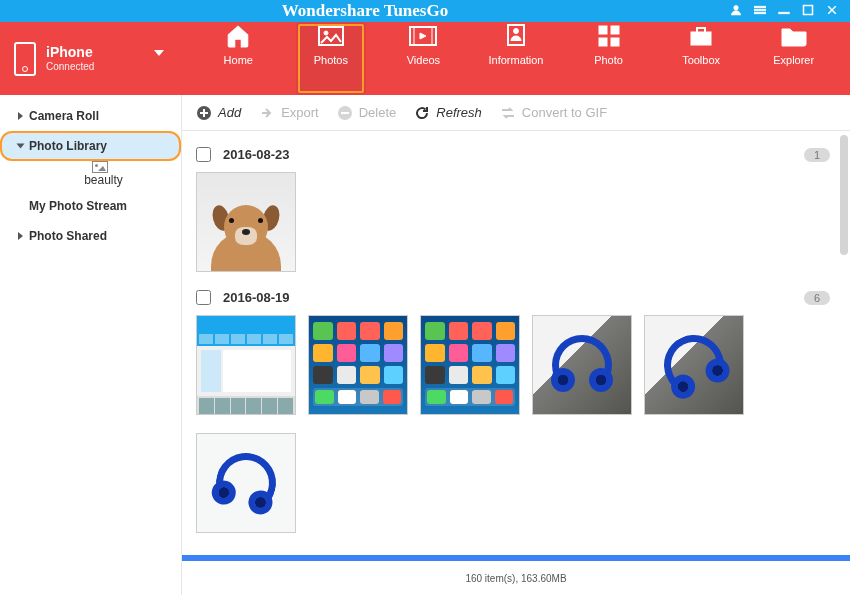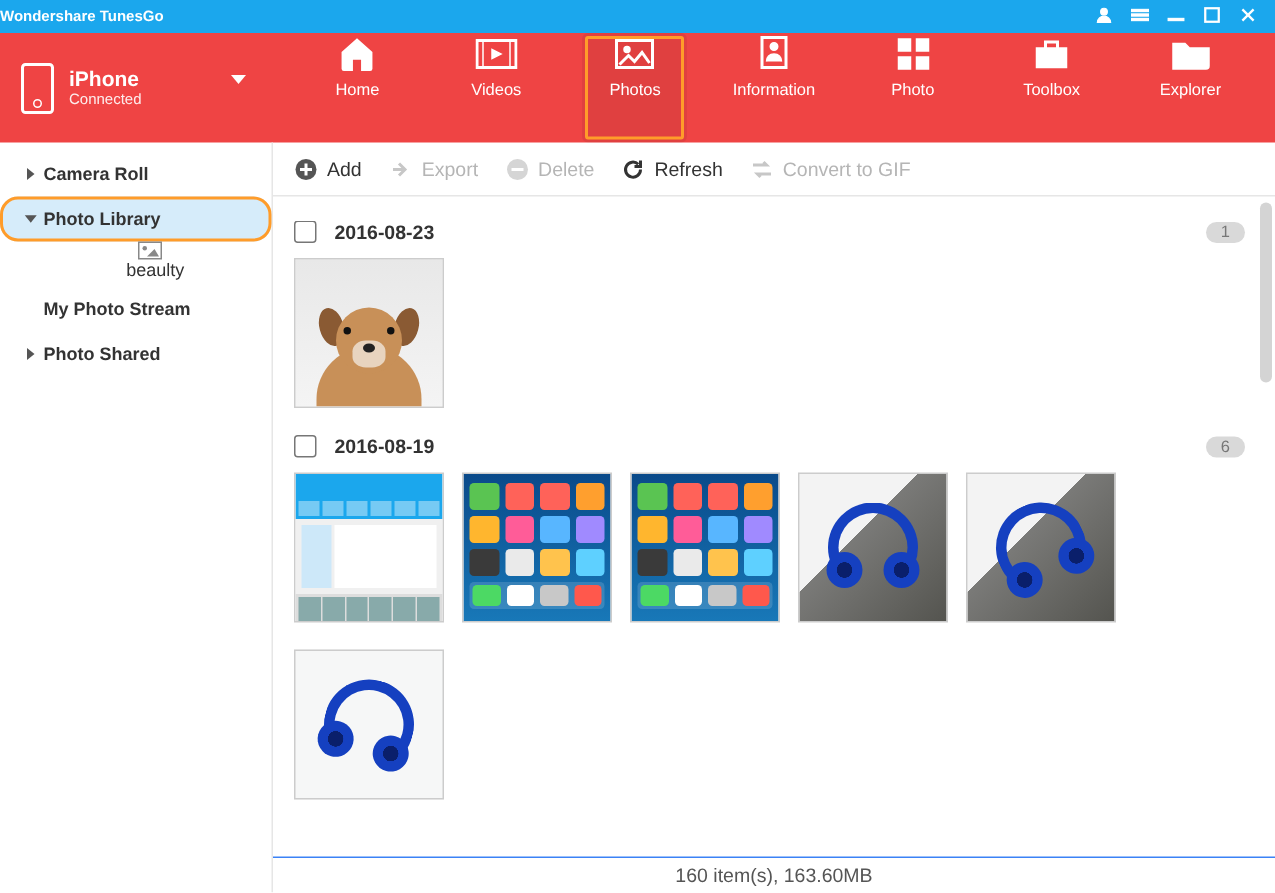--- a/index.html
+++ b/index.html
@@ -1,20 +1,20 @@
 <!DOCTYPE html>
 <html><head>
 <meta charset="utf-8">
 <style>
   * { box-sizing: border-box; margin: 0; padding: 0; }
   body { font-family: "Segoe UI", Arial, sans-serif; font-size: 12px; width: 850px; height: 595px; overflow: hidden; background: #fff; }
   
   
   .titlebar { background: #1ba7ed; height: 22px; display: flex; align-items: center; color: #fff; }
-  .titlebar-title { flex: 1; font-size: 10px; font-weight: bold;}
+  .titlebar-title { flex: 1; text-align: center; font-size: 17px; font-weight: bold; font-family: Liberation Serif, serif;}
   .titlebar-ctrls { display: flex; align-items: center; gap: 12px; padding-right: 12px; }
   .titlebar-ctrls svg { width: 12px; height: 12px; stroke: #fff; fill: #fff; }
   
   
   .topnav { background: #ef4444; height: 73px; display: flex; align-items: stretch; }
   .device-box { width: 182px; display: flex; align-items: center; color: #fff; padding: 0 14px; position: relative; }
   .device-box .phone-ic { width: 22px; height: 34px; border: 2px solid #fff; border-radius: 3px; position: relative; margin-right: 10px; }
   .device-box .phone-ic::after { content:""; position:absolute; bottom:2px; left:50%; transform:translateX(-50%); width:4px; height:4px; border:1px solid #fff; border-radius:50%; }
   .device-name { font-size: 14px; font-weight: bold; line-height: 1.1; }
   .device-status { font-size: 10px; opacity: .9; }
@@ -44,21 +44,21 @@
   .thumb-ic::before{content:"";position:absolute;left:2px;top:2px;width:3px;height:3px;background:#888;border-radius:50%;}
   .thumb-ic::after{content:"";position:absolute;right:1px;bottom:1px;width:0;height:0;border-left:5px solid transparent;border-right:3px solid transparent;border-bottom:5px solid #888;}
   
   
   .main { flex: 1; display: flex; flex-direction: column; position:relative; }
   
   
   .toolbar { height: 36px; display: flex; align-items: center; gap: 18px; border-bottom: 1px solid #e6e6e6; padding: 0 14px; }
   .tool-btn { display:flex; align-items:center; gap:6px; font-size:13px; cursor:pointer; }
   .tool-btn.disabled { color:#b5b5b5; }
-  .tool-btn.enabled { color:#333; }
+  .tool-btn.enabled { color:#333;font-style:italic; }
   .tool-ic { width:16px; height:16px; display:flex; align-items:center; justify-content:center; }
   .tool-ic svg { display:block; }
   
   
   .content { flex:1; overflow-y:auto; padding: 10px 14px; }
   .group-hdr { display:flex; align-items:center; margin: 6px 0 10px; }
   .group-hdr input[type=checkbox]{ width:15px; height:15px; margin-right:12px; }
   .group-hdr .date { font-weight:bold; color:#333; font-size:13px; }
   .group-hdr .count-badge { margin-left:auto; background:#d9d9d9; color:#777; font-size:11px; padding:1px 10px; border-radius:8px; margin-right:6px; }
   
@@ -100,21 +100,21 @@
   
   .hp{background:linear-gradient(135deg,#f3f3f3 40%,#7a7a78 40%,#54544f 100%);display:flex;align-items:center;justify-content:center;}
   .hp .band{width:60px;height:60px;border:7px solid #1540c0;border-bottom-color:transparent;border-radius:50%;position:relative;}
   .hp .cup{position:absolute;width:24px;height:24px;background:radial-gradient(circle,#0a1f6b 30%,#1540c0 31%);border-radius:50%;}
   .hp .cup.l{left:-8px;bottom:-4px;} .hp .cup.r{right:-8px;bottom:-4px;}
   .hp2 .band{transform:rotate(-25deg);}
   .hp3{background:#f6f7f7;}
   .hp3 .band{transform:rotate(15deg);}
   
   
-  .statusbar { height:24px; border-top:1px solid #3b82f6; display:flex; align-items:center; justify-content:center; color:#555; font-size:13px; }
+  .statusbar { height:40px; border-top:6px solid #3b82f6; display:flex; align-items:center; justify-content:center; color:#555; font-size:10px; }
 
   
   .scrollbar{position:absolute;right:2px;top:40px;width:8px;height:120px;background:#d4d4d4;border-radius:4px;}
 </style>
 </head>
 <body>
 
 <div class="titlebar">
   <div class="titlebar-title">Wondershare TunesGo</div>
   <div class="titlebar-ctrls">
@@ -151,40 +151,40 @@
   </div>
   <div class="nav-items">
     <div class="nav-item">
       <div class="nav-ic">
           <svg width="26" height="26" viewBox="0 0 24 24">
             <path d="M3 11l9-8 9 8v10a1 1 0 01-1 1h-5v-7h-6v7H4a1 1 0 01-1-1V11z" fill="#fff"></path>
           </svg>
         </div>
       <div class="nav-lbl">Home</div>
     </div>
+    <div class="nav-item active highlight">
+      <div class="nav-ic">
+          <svg width="28" height="24" viewBox="0 0 28 24">
+            <rect x="2" y="3" width="24" height="18" fill="none" stroke="#fff" stroke-width="2"></rect>
+            <circle cx="9" cy="9" r="2" fill="#fff"></circle>
+            <path d="M4 19l6-6 4 4 5-6 5 7" fill="none" stroke="#fff" stroke-width="2"></path>
+          </svg>
+        </div>
+      <div class="nav-lbl">Photos</div>
+    </div>
     <div class="nav-item">
       <div class="nav-ic">
           <svg width="28" height="24" viewBox="0 0 28 24">
             <rect x="1" y="3" width="26" height="18" fill="none" stroke="#fff" stroke-width="2"></rect>
             <rect x="1" y="3" width="4" height="18" fill="none" stroke="#fff" stroke-width="1"></rect>
             <rect x="23" y="3" width="4" height="18" fill="none" stroke="#fff" stroke-width="1"></rect>
             <polygon points="11,9 11,15 17,12" fill="#fff"></polygon>
           </svg>
         </div>
       <div class="nav-lbl">Videos</div>
-    </div>
-    <div class="nav-item active highlight">
-      <div class="nav-ic">
-          <svg width="28" height="24" viewBox="0 0 28 24">
-            <rect x="2" y="3" width="24" height="18" fill="none" stroke="#fff" stroke-width="2"></rect>
-            <circle cx="9" cy="9" r="2" fill="#fff"></circle>
-            <path d="M4 19l6-6 4 4 5-6 5 7" fill="none" stroke="#fff" stroke-width="2"></path>
-          </svg>
-        </div>
-      <div class="nav-lbl">Photos</div>
     </div>
     <div class="nav-item">
       <div class="nav-ic">
           <svg width="24" height="26" viewBox="0 0 24 26">
             <rect x="4" y="2" width="16" height="20" fill="none" stroke="#fff" stroke-width="2"></rect>
             <circle cx="12" cy="8" r="2.5" fill="#fff"></circle>
             <path d="M7 18c0-3 2-5 5-5s5 2 5 5" fill="#fff"></path>
           </svg>
         </div>
       <div class="nav-lbl">Information</div>

